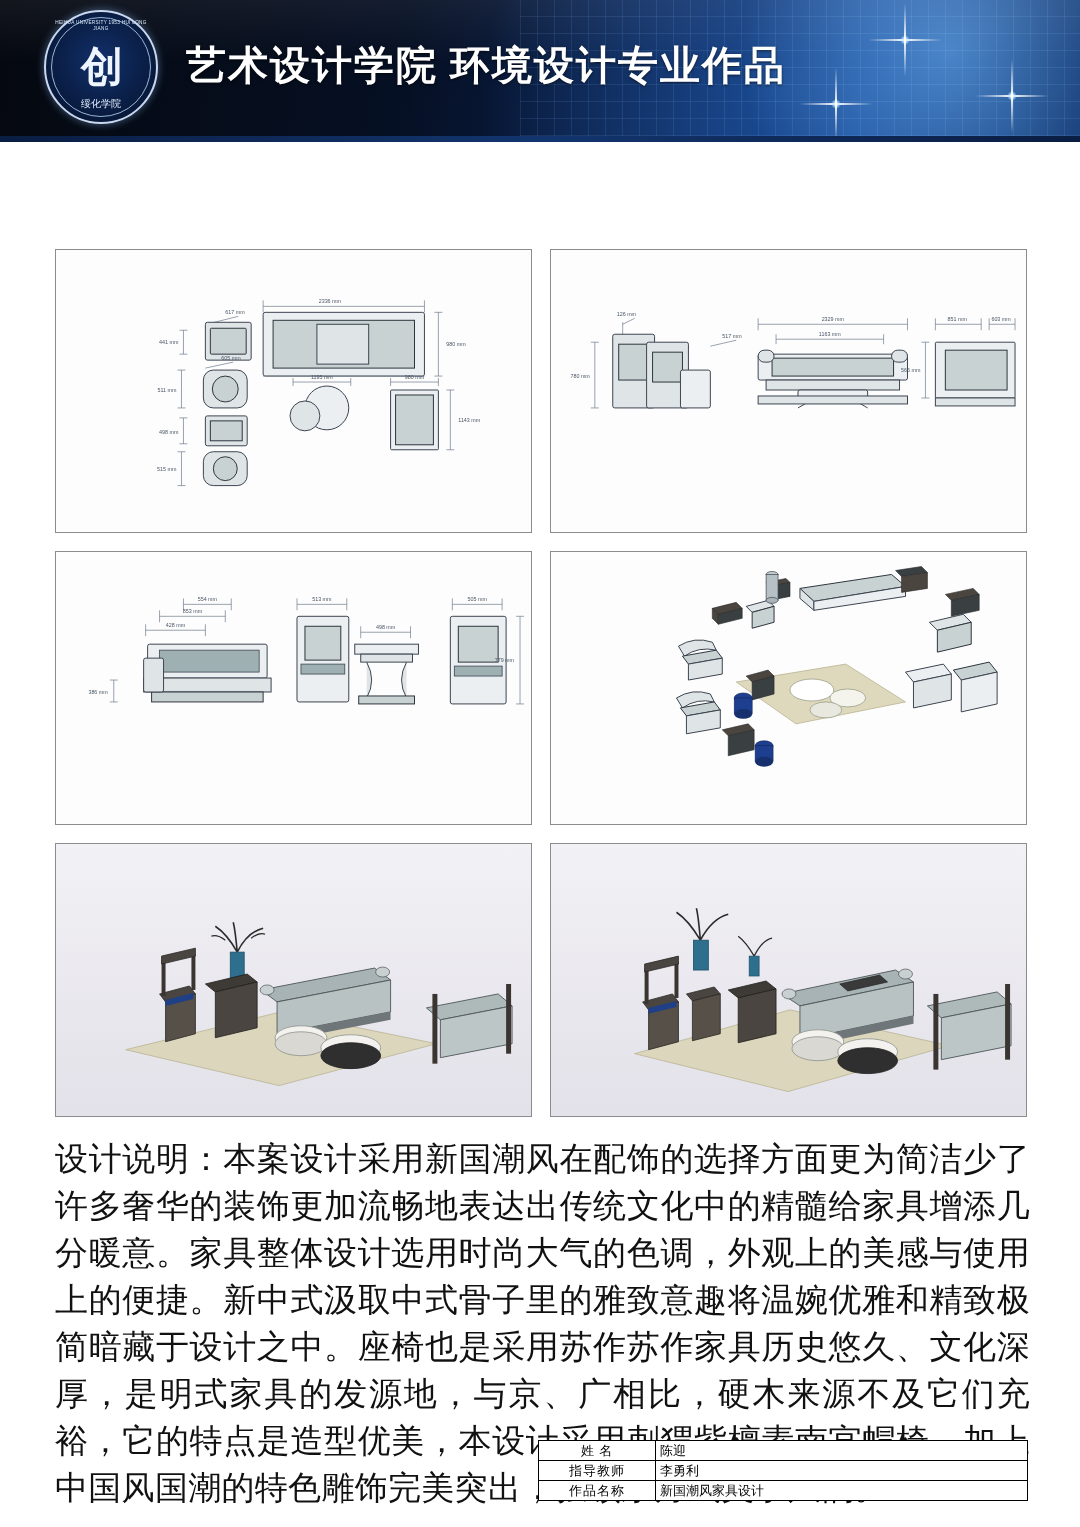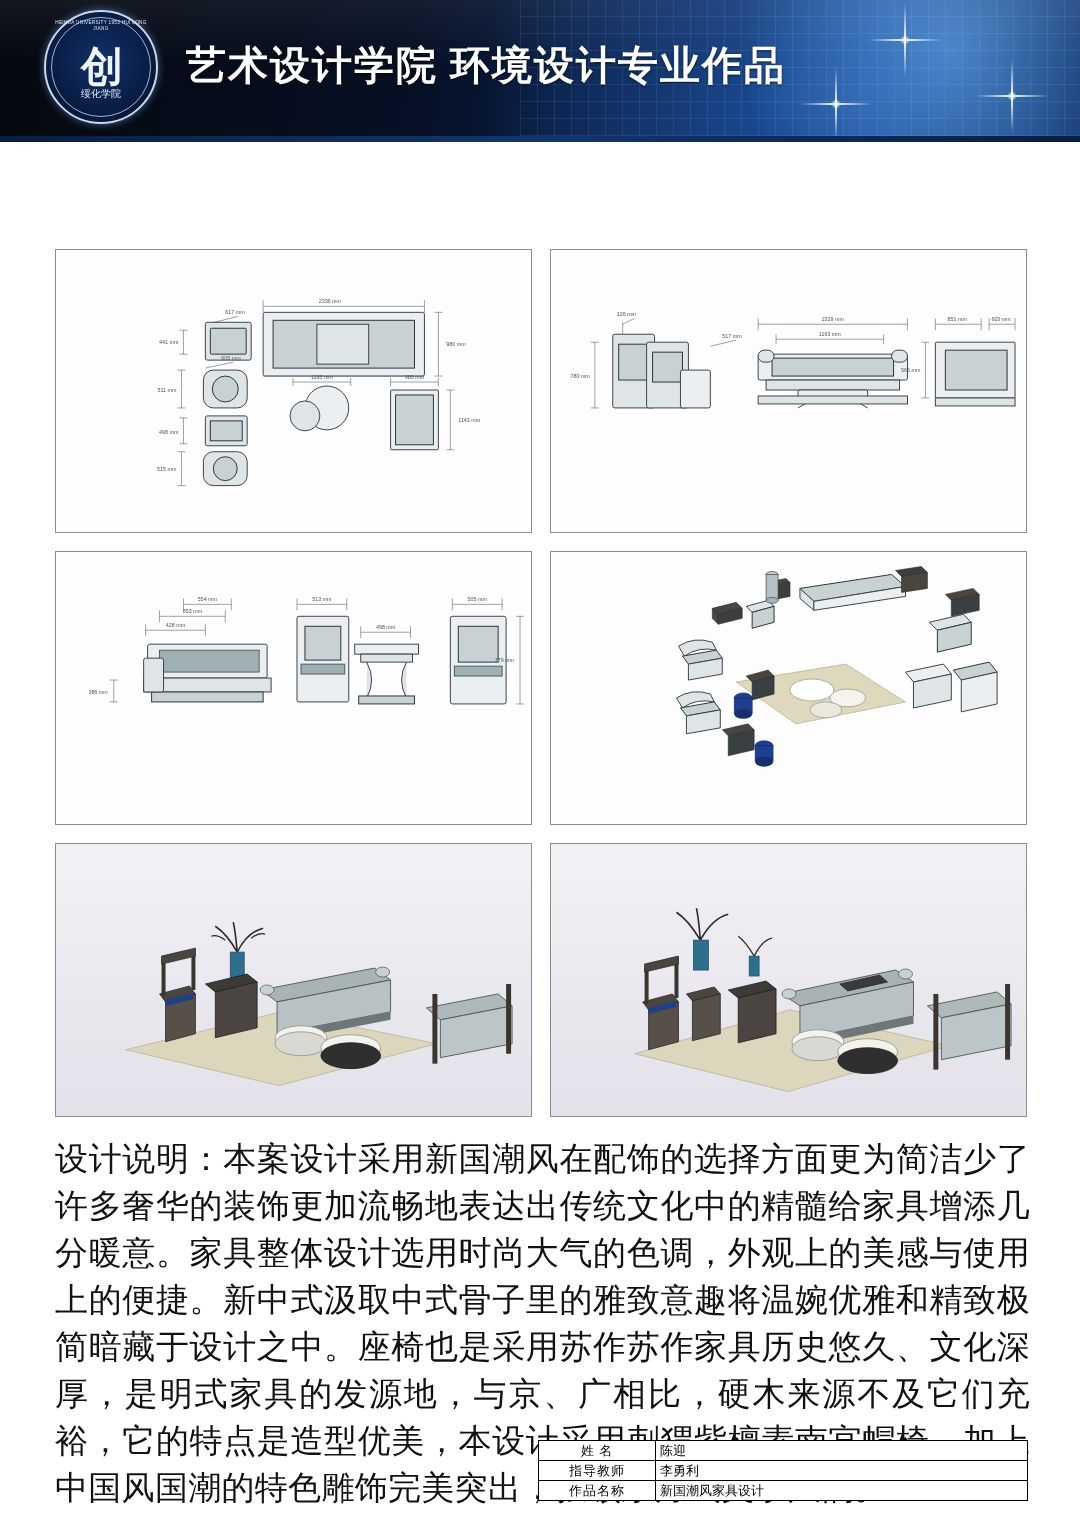--- a/index.html
+++ b/index.html
@@ -101,21 +101,21 @@
     left: 0; top: 9px;
     width: 114px;
     text-align: center;
     font-size: 5px;
     letter-spacing: .3px;
     color: #dce9fb;
     transform: scaleX(.94);
   }
   .logo-bottom-text {
     position: absolute;
-    left: 0; bottom: 23px;
+    left: 0; bottom: 13px;
     width: 114px;
     text-align: center;
     font-size: 10px;
     color: #e6f0ff;
     font-family: Liberation Sans, sans-serif;
   }
   .banner-title {
     position: absolute;
     left: 178px; top: 38px;
     font-family: "Liberation Serif", serif;

